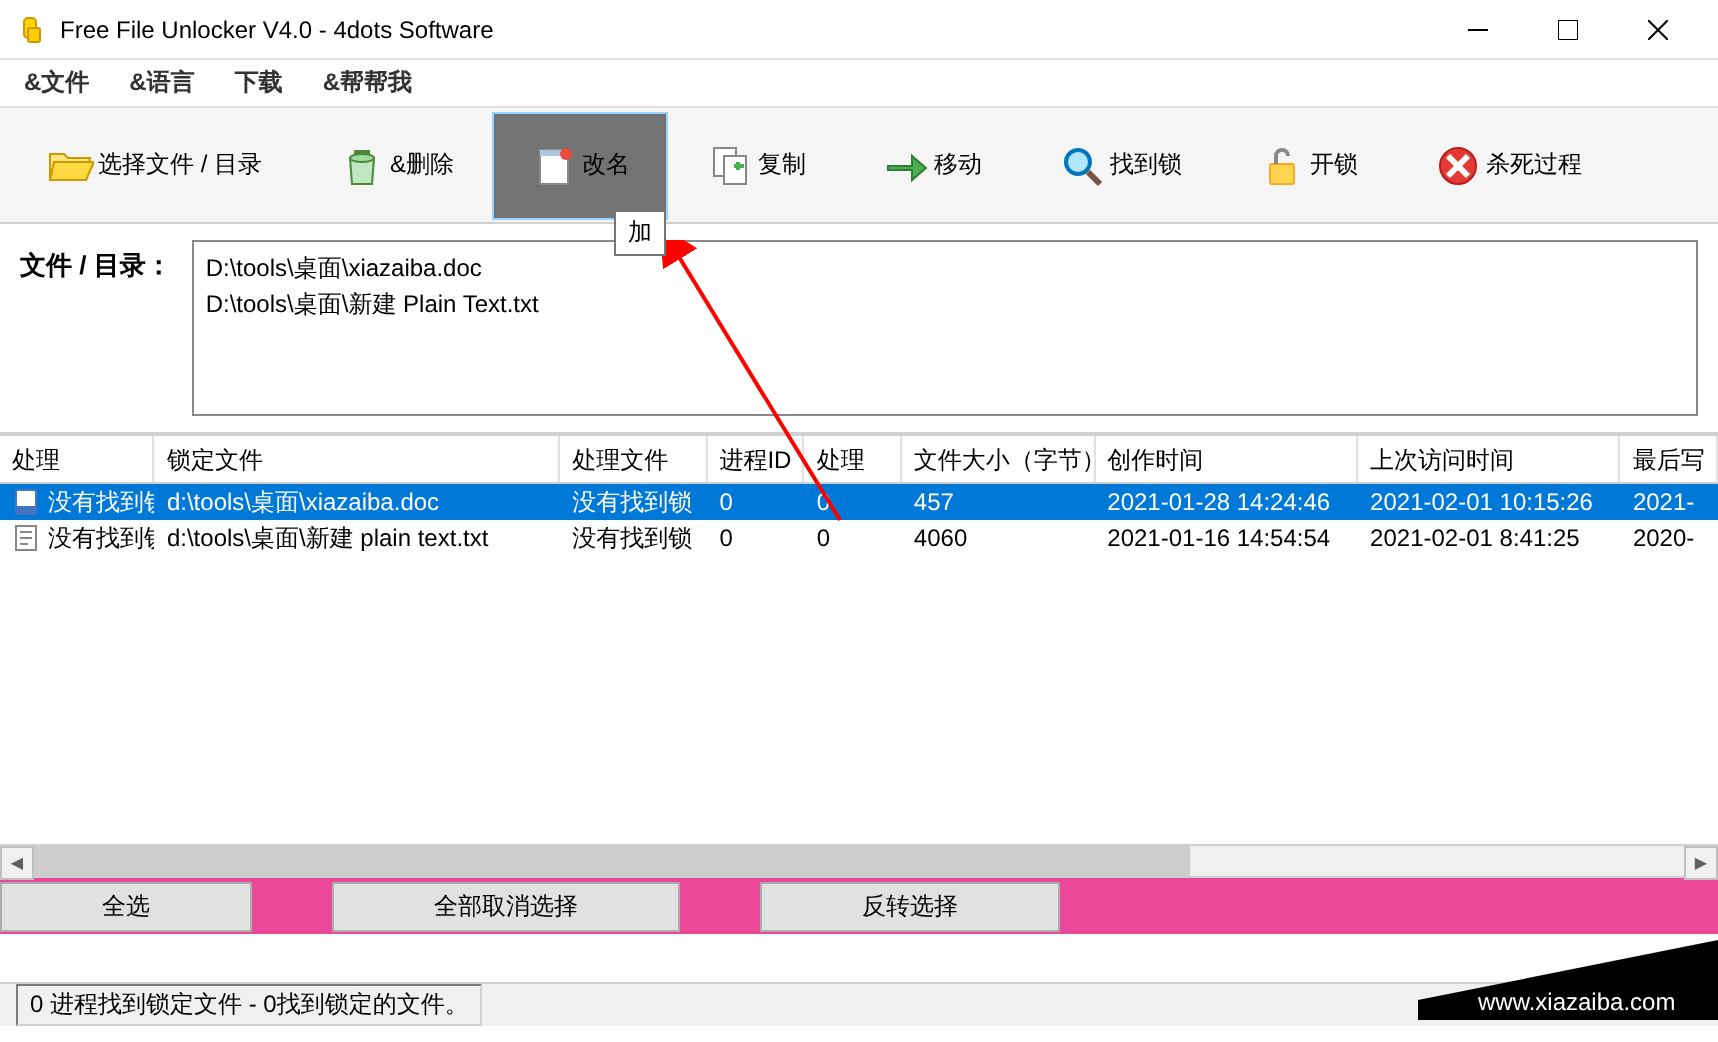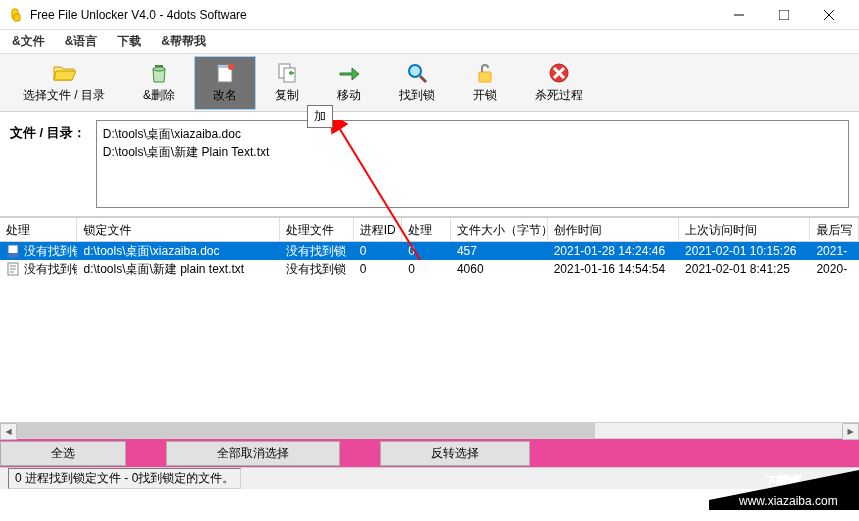--- a/index.html
+++ b/index.html
@@ -8,21 +8,21 @@
     .titlebar { height: 30px; background: #fff; border-bottom: 1px solid #e0e0e0; display: flex; align-items: center; padding: 0 8px; }
     .titlebar-icon { width: 16px; height: 16px; margin-right: 6px; }
     .titlebar-title { flex: 1; color: #000; }
     .titlebar-btns { display: flex; gap: 0; }
     .titlebar-btn { width: 45px; height: 28px; display: flex; align-items: center; justify-content: center; cursor: pointer; }
     
     .menubar { height: 24px; display: flex; align-items: center; padding: 0 8px; gap: 12px; border-bottom: 1px solid #e0e0e0; font-weight: bold; }
     .menu-item { color: #333; cursor: pointer; padding: 2px 4px; }
     
     .toolbar { height: 58px; display: flex; align-items: center; background: #f5f5f5; border-bottom: 1px solid #d0d0d0; padding: 0 4px; }
-    .tool-btn { display: flex; flex-direction: column; align-items: center; justify-content: center; padding: 4px 18px; cursor: pointer; gap: 2px; height: 54px; border: 1px solid transparent; }
+    .tool-btn { display: flex; align-items: center; justify-content: center; padding: 4px 18px; cursor: pointer; gap: 2px; height: 54px; border: 1px solid transparent; }
     .tool-btn.active { background: #737373; border: 1px solid #99d1ff; }
     .tool-icon { width: 24px; height: 24px; display: flex; align-items: center; justify-content: center; }
     .tool-label { color: #000; font-size: 12px; }
     
     .path-section { padding: 8px 10px; display: flex; gap: 10px; border-bottom: 1px solid #d0d0d0; }
     .path-label { font-weight: bold; padding-top: 4px; font-size: 13px; }
     .path-box { flex: 1; border: 1px solid #888; background: #fff; padding: 4px 6px; height: 88px; font-family: "SimSun", monospace; font-size: 12px; line-height: 18px; }
     
     .tooltip-pop { position: absolute; left: 307px; top: 105px; background: #fff; border: 1px solid #767676; padding: 2px 6px; font-size: 12px; z-index: 100; }
     
@@ -38,21 +38,21 @@
     .file-icon { width: 14px; height: 14px; flex-shrink: 0; }
     
     .hscroll { height: 17px; background: #f0f0f0; border-top: 1px solid #d0d0d0; border-bottom: 1px solid #d0d0d0; display: flex; }
     .hscroll-btn { width: 17px; height: 17px; background: #f0f0f0; border: 1px solid #c0c0c0; display: flex; align-items: center; justify-content: center; font-size: 8px; color: #606060; }
     .hscroll-track { flex: 1; background: #f0f0f0; position: relative; }
     .hscroll-thumb { position: absolute; left: 0; width: 70%; height: 100%; background: #cdcdcd; }
     
     .bottom-buttons { height: 28px; display: flex; align-items: center; padding: 3px 0; gap: 40px; background: #ec4899; }
     .bottom-btn { padding: 3px 50px; background: #e1e1e1; border: 1px solid #adadad; cursor: pointer; }
     
-    .statusbar { height: 22px; background: #f0f0f0; border-top: 1px solid #d0d0d0; display: flex; align-items: center; padding: 0 8px; color: #000; }
+    .statusbar { height: 22px; background: #f0f0f0; border-top: 1px solid #d0d0d0; display: flex; align-items: center; padding: 0 8px; color: #000; margin-top: 24px; }
     .statusbar-cell { border: 1px inset #d0d0d0; padding: 1px 6px; }
     
     .watermark { position: absolute; right: 0; bottom: 8px; z-index: 200; }
     
     .col-proc { width: 80px; }
     .col-lockfile { width: 210px; }
     .col-procfile { width: 76px; }
     .col-pid { width: 50px; }
     .col-proc2 { width: 50px; }
     .col-size { width: 100px; }

